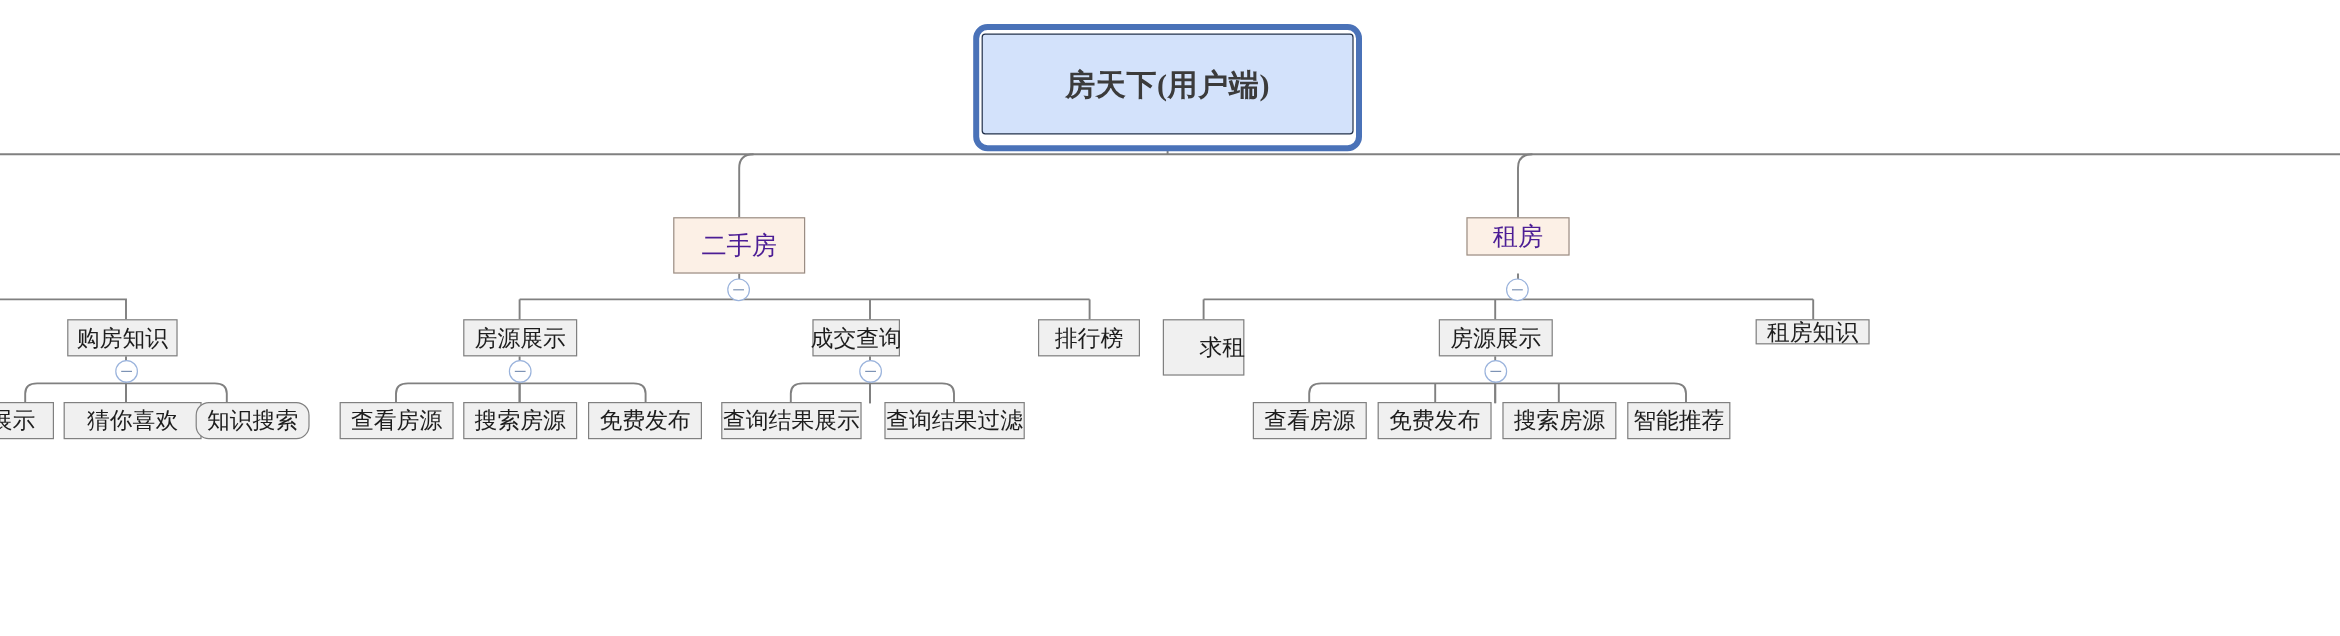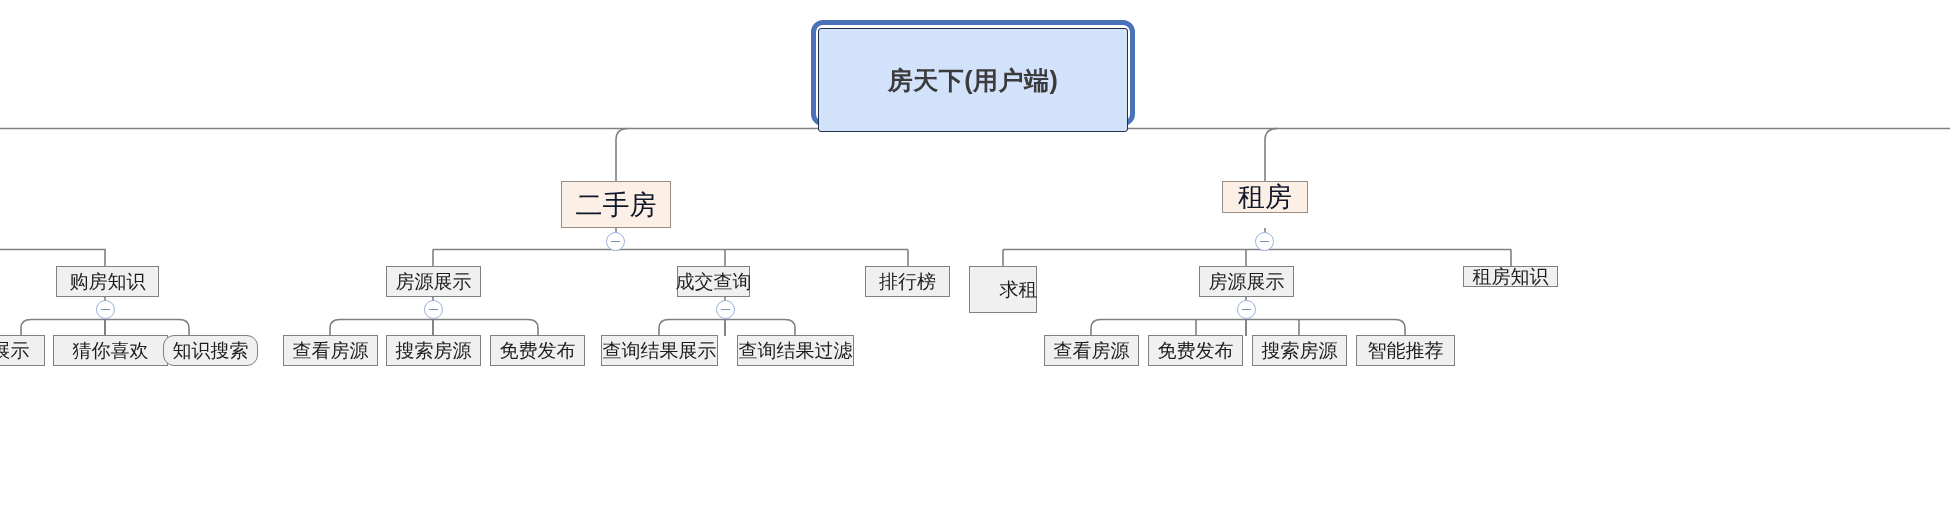--- a/index.html
+++ b/index.html
@@ -54,22 +54,22 @@
     box-sizing: border-box;
     border: 5px solid #4a72b8;
     border-radius: 12px;
     background: #ffffff;
     z-index: 3;
   }
   
   .node.lvl2 {
     background: #fcf0e6;
     border: 1.5px solid #9a8d84;
-    font-size: 27px;
-    color: #0f172a;
+    font-size: 21px;
+    color: #4c1d95;
     z-index: 2;
   }
   
   .node.lvl3, .node.lvl4 {
     background: #f0f0f0;
     border: 1.5px solid #808080;
     font-size: 19px;
     color: #1d1d1d;
     z-index: 2;
   }
@@ -146,29 +146,29 @@
       <path d="M 1091 336 L 1091 328 Q 1091 319.5 1101 319.5 L 1395 319.5 Q 1405 319.5 1405 328 L 1405 336"></path>
       <path d="M 1246 319.5 L 1246 336"></path>
       <path d="M 1196 319.5 L 1196 336"></path>
       <path d="M 1299 319.5 L 1299 336"></path>
 
       <path d="M 105 319.5 L 105 336"></path>
     </g>
   </svg>
 
   <div class="root-ring" style="left:811px; top:20px; width:324px; height:106px;"></div>
-  <div class="node root" style="left:818px; top:28px; width:310px; height:104px;">房天下(用户端)</div>
+  <div class="node root" style="left:818px; top:28px; width:310px; height:84px;font-family:Liberation Serif, serif;">房天下(用户端)</div>
 
   <div class="node lvl2" style="left:561px; top:181px; width:110px; height:47px;">二手房</div>
   <div class="toggle" style="left:606px; top:232px;"></div>
 
   <div class="node lvl2" style="left:1222px; top:181px; width:86px; height:32px;">租房</div>
   <div class="toggle" style="left:1255px; top:232px;"></div>
 
-  <div class="node lvl3" style="left:56px; top:266px; width:103px; height:31px;">购房知识</div>
+  <div class="node lvl3" style="left:56px; top:266px; width:92px; height:31px;">购房知识</div>
   <div class="toggle" style="left:96px; top:300px;"></div>
 
   <div class="node lvl3" style="left:386px; top:266px; width:95px; height:31px;">房源展示</div>
   <div class="toggle" style="left:424px; top:300px;"></div>
 
   <div class="node lvl3" style="left:677px; top:266px; width:73px; height:31px;">成交查询</div>
   <div class="toggle" style="left:716px; top:300px;"></div>
 
   <div class="node lvl3" style="left:865px; top:266px; width:85px; height:31px;">排行榜</div>
 
@@ -186,15 +186,15 @@
   <div class="node lvl4" style="left:283px; top:335px; width:95px; height:31px;">查看房源</div>
   <div class="node lvl4" style="left:386px; top:335px; width:95px; height:31px;">搜索房源</div>
   <div class="node lvl4" style="left:490px; top:335px; width:95px; height:31px;">免费发布</div>
 
   <div class="node lvl4" style="left:601px; top:335px; width:117px; height:31px;">查询结果展示</div>
   <div class="node lvl4" style="left:737px; top:335px; width:117px; height:31px;">查询结果过滤</div>
 
   <div class="node lvl4" style="left:1044px; top:335px; width:95px; height:31px;">查看房源</div>
   <div class="node lvl4" style="left:1148px; top:335px; width:95px; height:31px;">免费发布</div>
   <div class="node lvl4" style="left:1252px; top:335px; width:95px; height:31px;">搜索房源</div>
-  <div class="node lvl4" style="left:1356px; top:335px; width:99px; height:31px;">智能推荐</div>
+  <div class="node lvl4" style="left:1356px; top:335px; width:86px; height:31px;">智能推荐</div>
 
 </div>
 
 </body></html>

